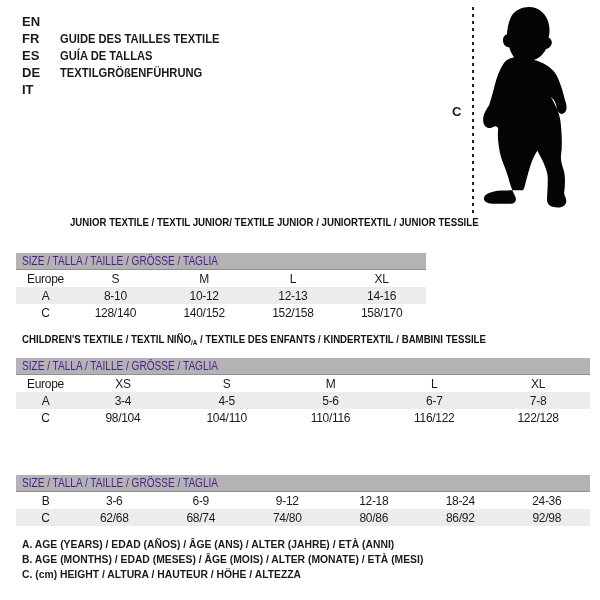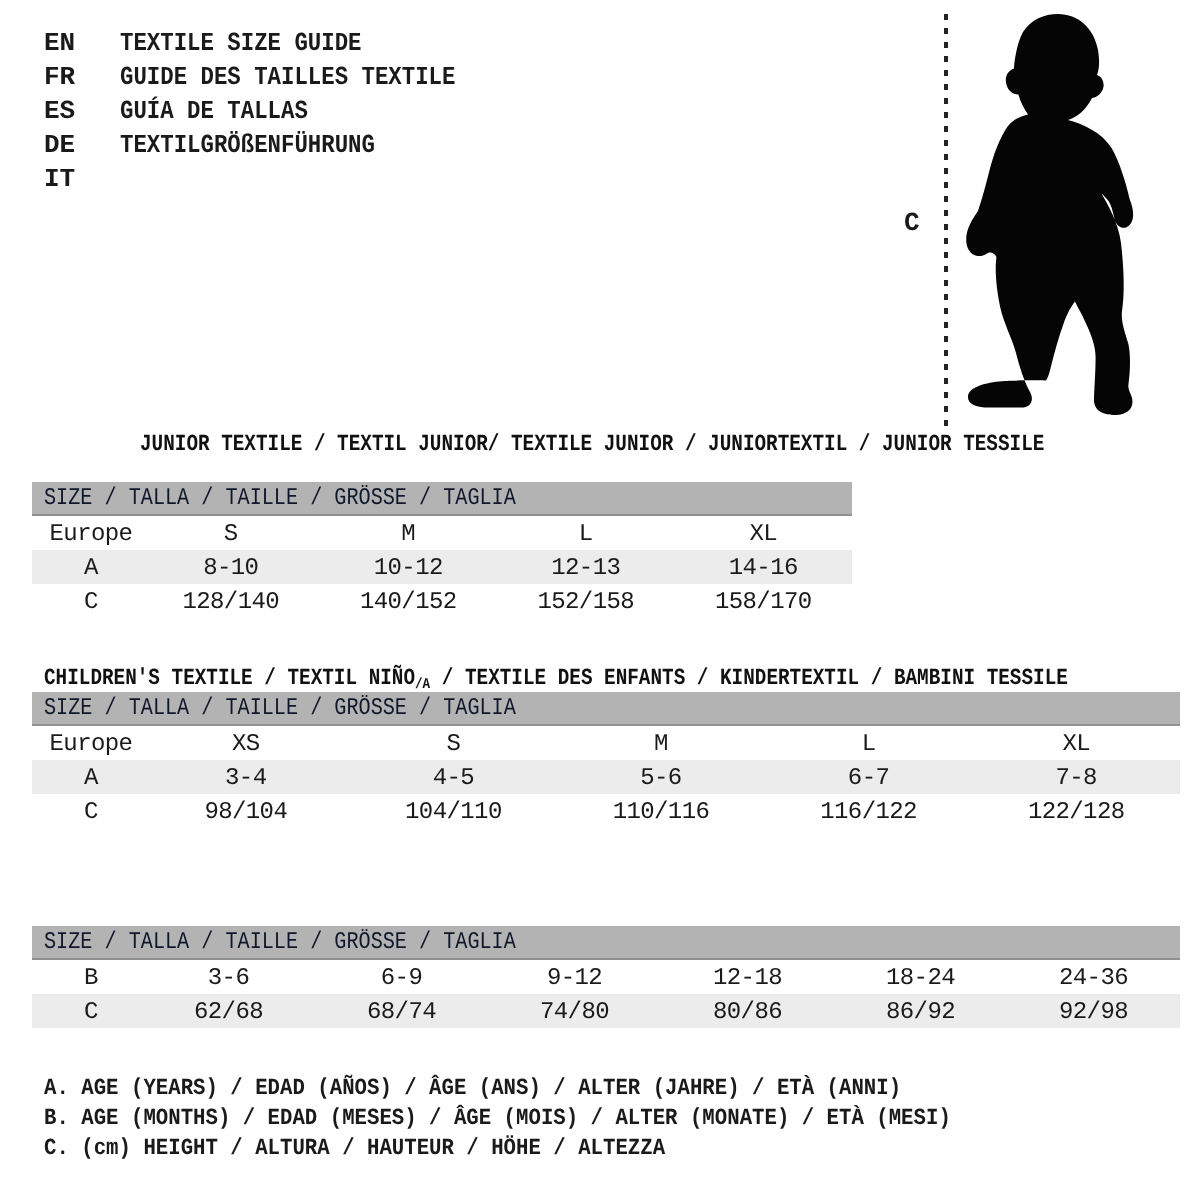--- a/index.html
+++ b/index.html
@@ -4,21 +4,21 @@
 <style>
   :root{
     --ink:#1a1a1a;
     --header-bg:#b3b3b3;
     --shade-bg:#ececec;
   }
   *{margin:0;padding:0;box-sizing:border-box;}
   html,body{background:#ffffff;}
   .canvas{
     position:relative;width:600px;height:600px;background:#ffffff;overflow:hidden;
-    font-family:Liberation Mono, monospace;color:var(--ink);
+    font-family:Liberation Sans, sans-serif;color:var(--ink);
   }
   .cond{display:inline-block;transform:scaleX(0.84);transform-origin:0 50%;white-space:nowrap;}
   .cond90{display:inline-block;transform:scaleX(0.90);transform-origin:0 50%;white-space:nowrap;}
 
   
   .lang-list{position:absolute;left:22px;top:13px;}
   .lang-row{display:flex;height:17px;align-items:center;font-weight:700;font-size:13px;}
   .lang-code{width:38px;flex:0 0 38px;}
   .lang-title .cond{transform:scaleX(0.86);}
 
@@ -31,21 +31,21 @@
   .silhouette{position:absolute;left:481px;top:6px;}
 
   
   .sec-title{position:absolute;left:22px;font-weight:700;font-size:11.5px;color:#111;line-height:15px;white-space:nowrap;}
   .sub{font-size:7.5px;vertical-align:-2px;}
 
   
   .tbl{position:absolute;left:16px;}
   .tbl-header{
     background:var(--header-bg);height:17px;line-height:17px;padding-left:6px;
-    border-bottom:1px solid #909090;font-size:12px;color:#0f172a;overflow:hidden;white-space:nowrap;
+    border-bottom:1px solid #909090;font-size:12px;color:#4c1d95;overflow:hidden;white-space:nowrap;margin-top:12px;
   }
   .tbl table{width:100%;border-collapse:collapse;table-layout:fixed;}
   .tbl td{
     height:17px;text-align:center;font-size:12px;letter-spacing:-0.3px;
     color:var(--ink);vertical-align:middle;overflow:hidden;white-space:nowrap;
   }
   .tbl td:first-child{width:55px;text-align:center;padding-left:4px;}
   .tbl tr.shaded{background:var(--shade-bg);}
   .tbl-junior{top:241px;width:410px;}
   .tbl-children{top:346px;width:574px;}
@@ -59,21 +59,20 @@
   .legend-line{height:15.2px;white-space:nowrap;}
 </style>
 </head>
 <body>
 
 <div class="canvas">
 
   <div class="lang-list">
     <div class="lang-row">
       <span class="lang-code">EN</span>
-      <span class="lang-title"><span class="cond">TEXTILE SIZE GUIDE</span></span>
     </div>
     <div class="lang-row">
       <span class="lang-code">FR</span>
       <span class="lang-title"><span class="cond">GUIDE DES TAILLES TEXTILE</span></span>
     </div>
     <div class="lang-row">
       <span class="lang-code">ES</span>
       <span class="lang-title"><span class="cond">GUÍA DE TALLAS</span></span>
     </div>
     <div class="lang-row">

